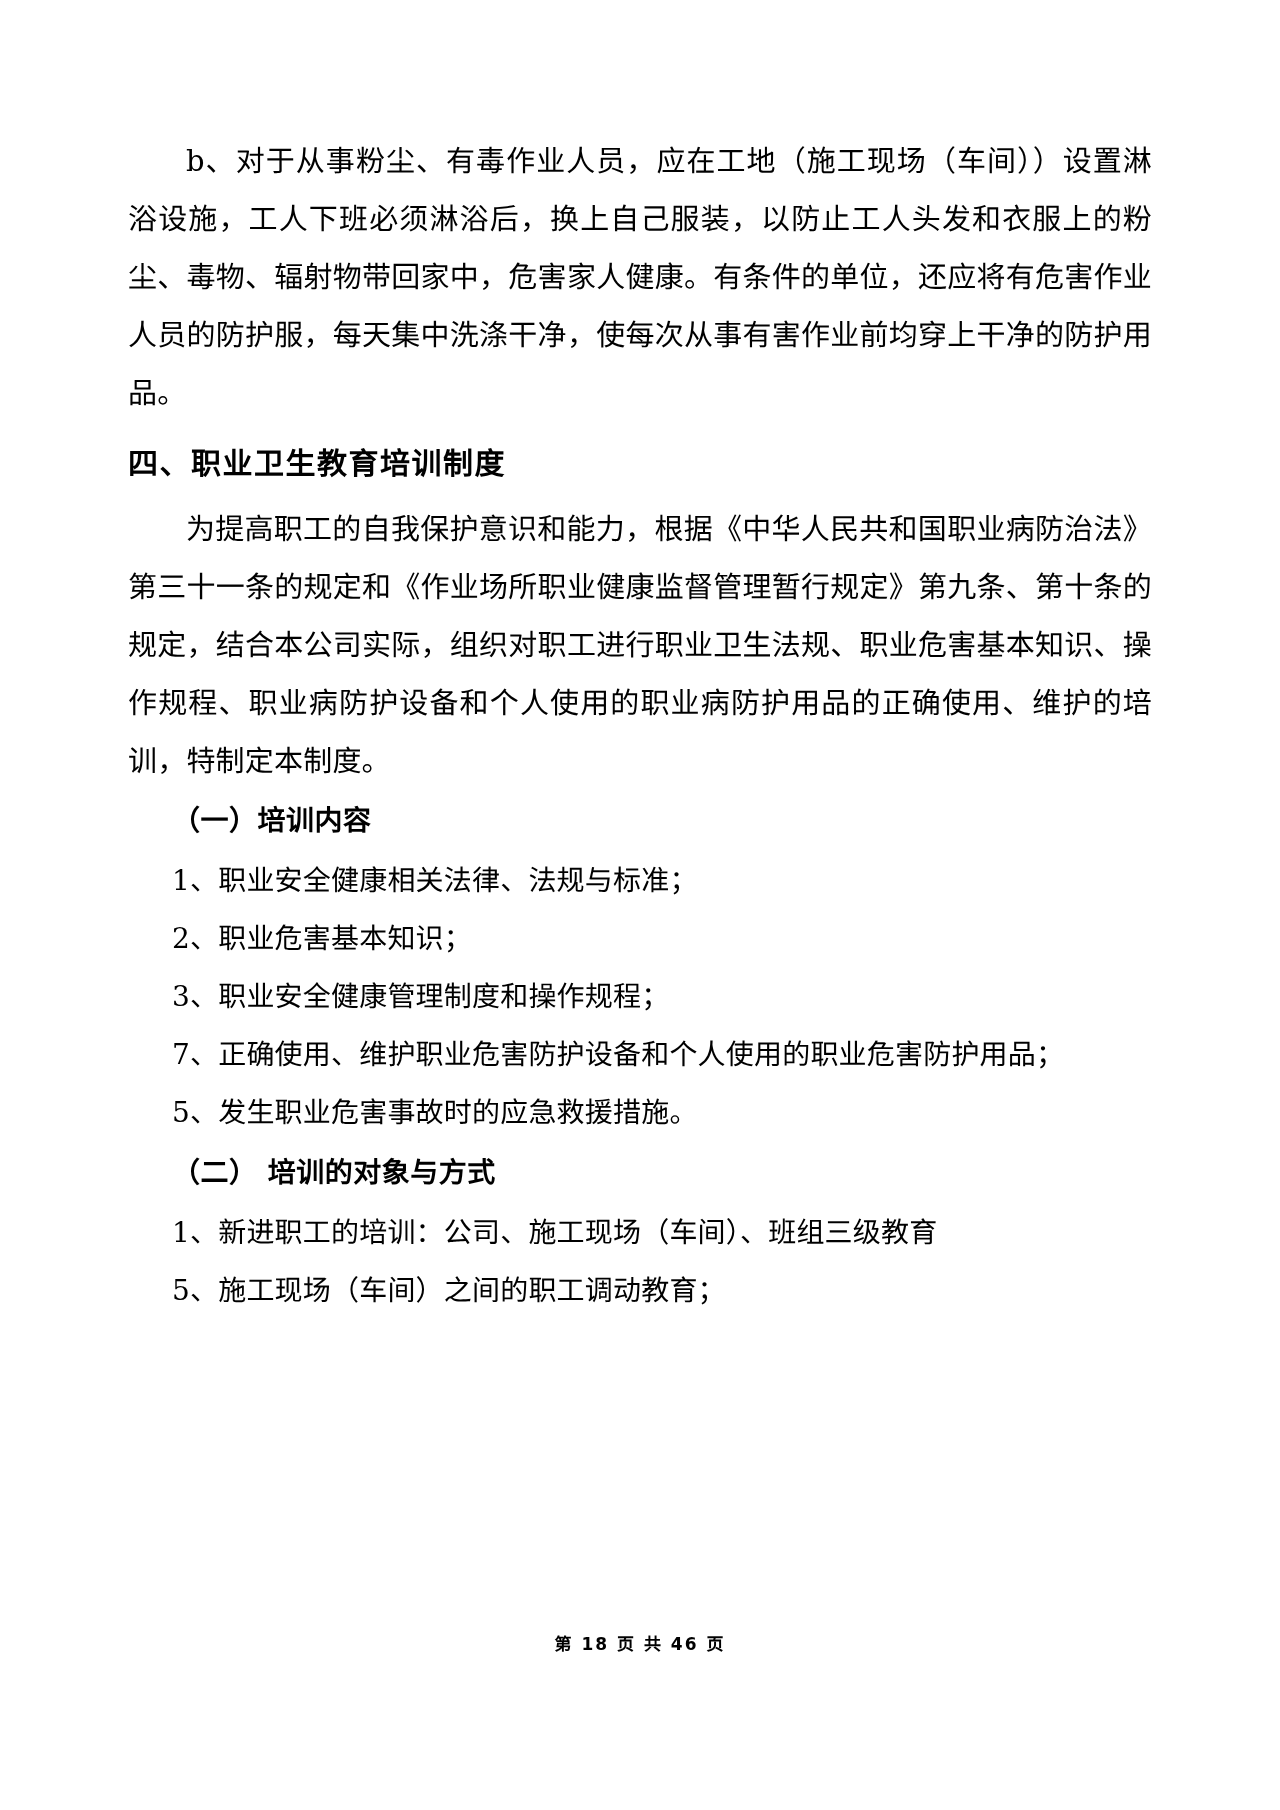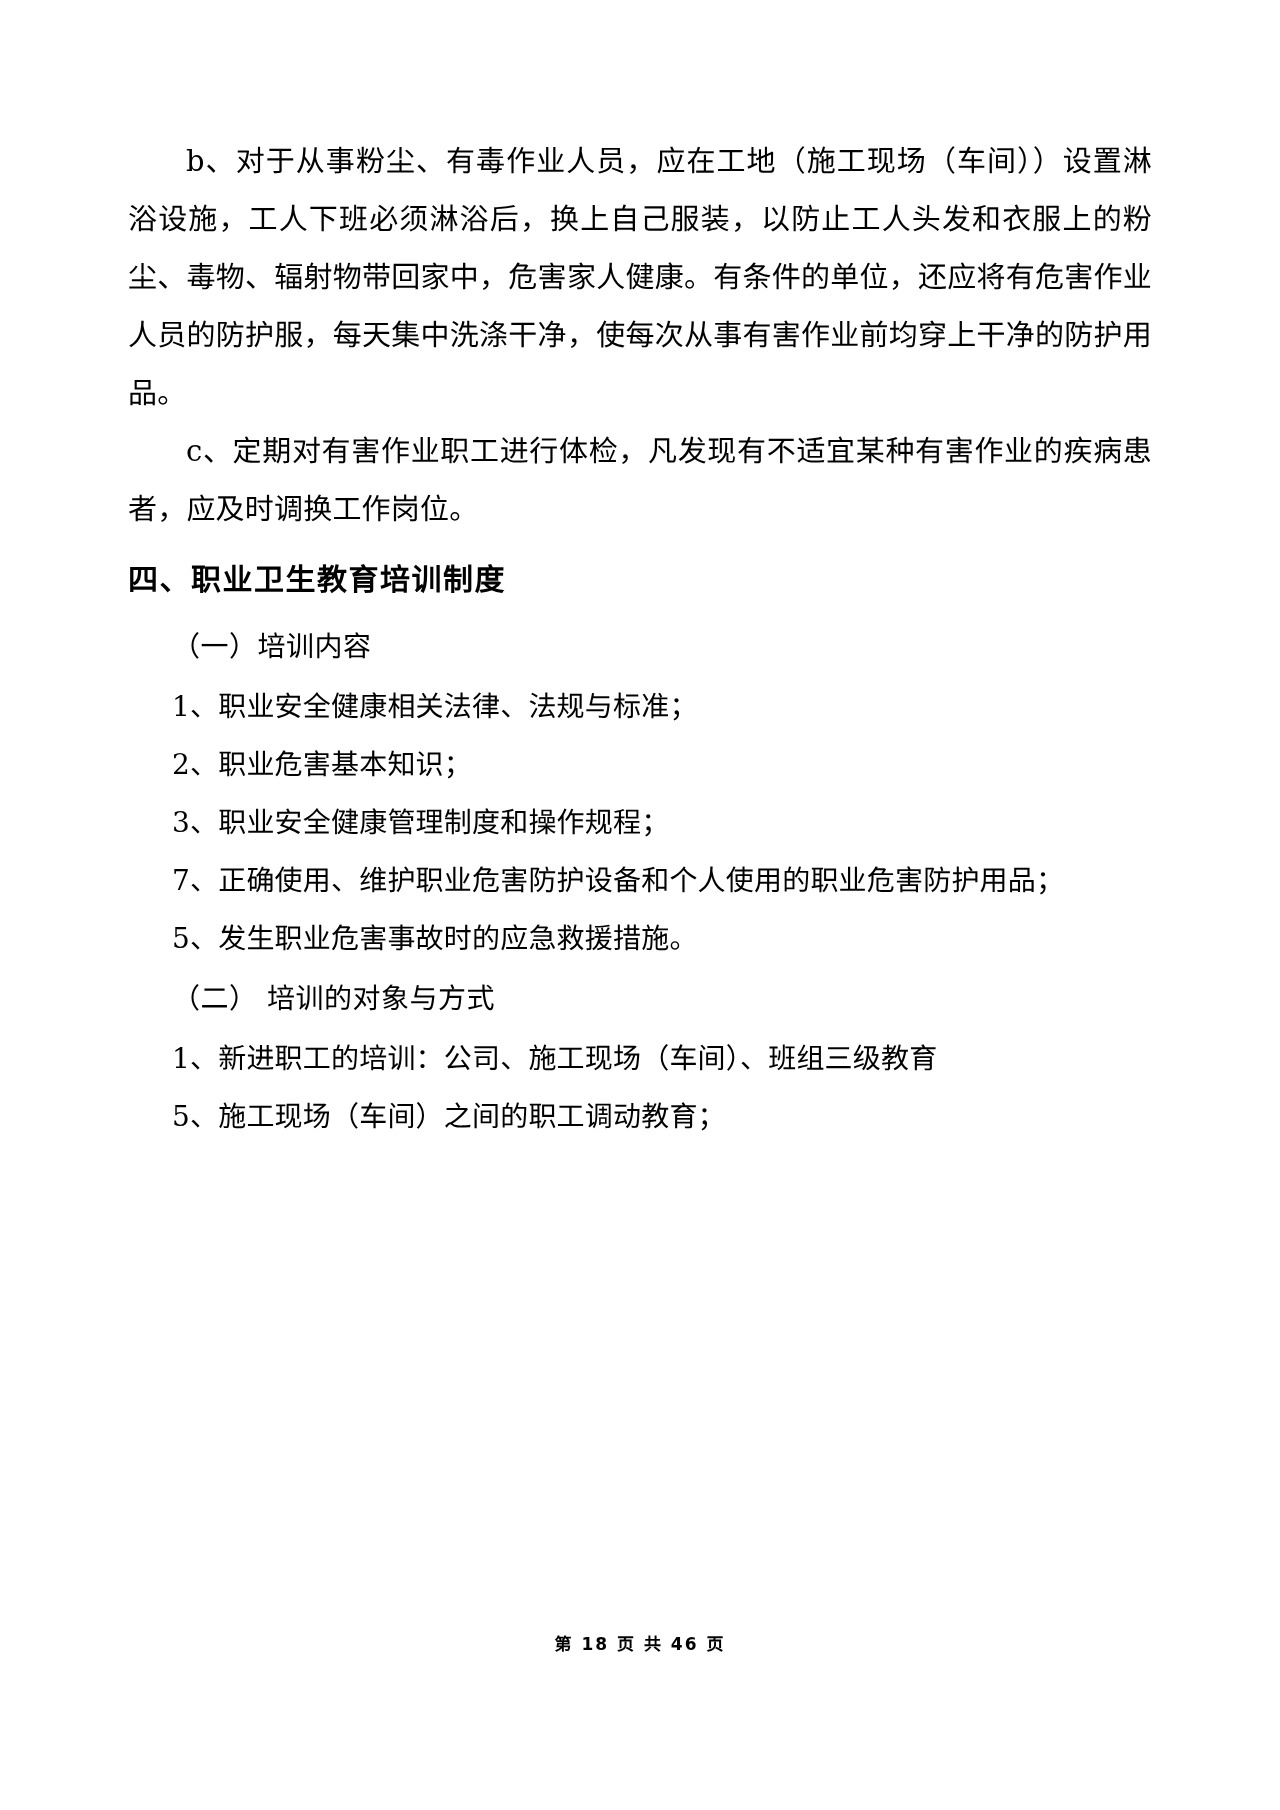--- a/index.html
+++ b/index.html
@@ -40,21 +40,21 @@
     font-family: "DejaVu Sans", "Liberation Sans", sans-serif;
     font-weight: bold;
     font-size: 30px;
     line-height: 72px;
     text-align: left;
     margin: 6px 0 0 0;
     letter-spacing: 1.5px;
   }
   .subhead {
     font-family: "DejaVu Sans", "Liberation Sans", sans-serif;
-    font-weight: normal;
+    font-weight: bold;
     font-size: 28px;
     line-height: 62px;
     text-indent: 44px;
     margin: 0;
     letter-spacing: 0.5px;
   }
   .listitem {
     text-indent: 44px;
     font-size: 28px;
     line-height: 58px;
@@ -72,24 +72,24 @@
   }
 </style>
 </head>
 <body>
 
 <div class="page">
   <div class="content">
 
     <p class="indent">b、对于从事粉尘、有毒作业人员，应在工地（施工现场（车间））设置淋浴设施，工人下班必须淋浴后，换上自己服装，以防止工人头发和衣服上的粉尘、毒物、辐射物带回家中，危害家人健康。有条件的单位，还应将有危害作业人员的防护服，每天集中洗涤干净，使每次从事有害作业前均穿上干净的防护用品。</p>
 
-    <p class="indent">c、定期对有害作业职工进行体检，凡发现有不适宜某种有害作业的疾病患者，应及时调换工作岗位。</p>
 
     <h2 class="heading">四、职业卫生教育培训制度</h2>
 
+    <p class="indent">为提高职工的自我保护意识和能力，根据《中华人民共和国职业病防治法》第三十一条的规定和《作业场所职业健康监督管理暂行规定》第九条、第十条的规定，结合本公司实际，组织对职工进行职业卫生法规、职业危害基本知识、操作规程、职业病防护设备和个人使用的职业病防护用品的正确使用、维护的培训，特制定本制度。</p>
 
     <h3 class="subhead">（一）培训内容</h3>
 
     <p class="listitem">1、职业安全健康相关法律、法规与标准；</p>
     <p class="listitem">2、职业危害基本知识；</p>
     <p class="listitem">3、职业安全健康管理制度和操作规程；</p>
     <p class="listitem">7、正确使用、维护职业危害防护设备和个人使用的职业危害防护用品；</p>
     <p class="listitem">5、发生职业危害事故时的应急救援措施。</p>
 
     <h3 class="subhead">（二） 培训的对象与方式</h3>

